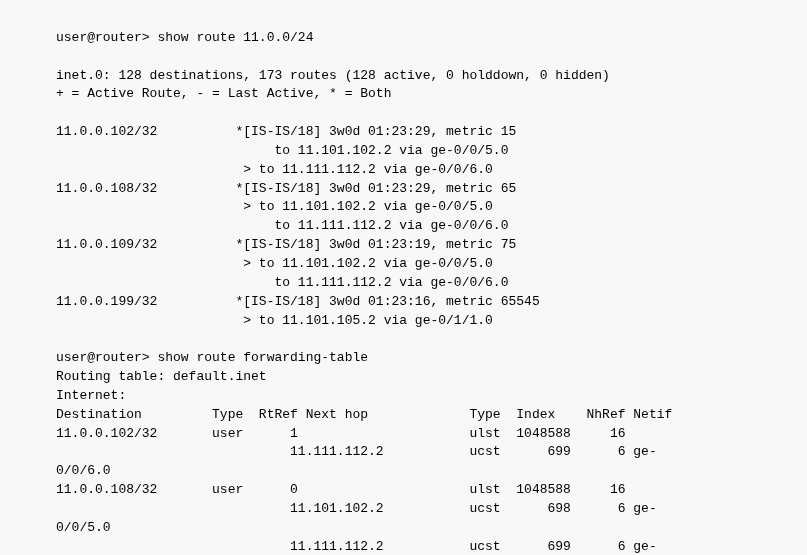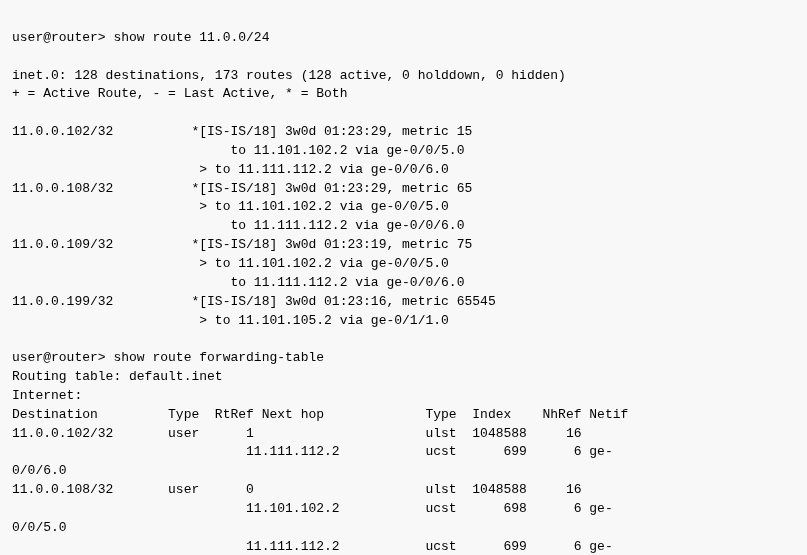--- a/index.html
+++ b/index.html
@@ -18,19 +18,20 @@
       min-height: 555px;
       background-color: #f8f8f8;
       padding: 10px 12px;
       white-space: pre;
       line-height: 1.45;
       overflow: hidden;
     }
     .line {
       display: block;
       white-space: pre;
+      margin-left: 44px;
     }
   </style>
 </head>
 <body>
 
 <div class="terminal" id="terminal-container">
 <span class="line">user@router&gt; show route 11.0.0/24</span><span class="line">&nbsp;</span><span class="line">inet.0: 128 destinations, 173 routes (128 active, 0 holddown, 0 hidden)</span><span class="line">+ = Active Route, - = Last Active, * = Both</span><span class="line">&nbsp;</span><span class="line">11.0.0.102/32          *[IS-IS/18] 3w0d 01:23:29, metric 15</span><span class="line">                            to 11.101.102.2 via ge-0/0/5.0</span><span class="line">                        &gt; to 11.111.112.2 via ge-0/0/6.0</span><span class="line">11.0.0.108/32          *[IS-IS/18] 3w0d 01:23:29, metric 65</span><span class="line">                        &gt; to 11.101.102.2 via ge-0/0/5.0</span><span class="line">                            to 11.111.112.2 via ge-0/0/6.0</span><span class="line">11.0.0.109/32          *[IS-IS/18] 3w0d 01:23:19, metric 75</span><span class="line">                        &gt; to 11.101.102.2 via ge-0/0/5.0</span><span class="line">                            to 11.111.112.2 via ge-0/0/6.0</span><span class="line">11.0.0.199/32          *[IS-IS/18] 3w0d 01:23:16, metric 65545</span><span class="line">                        &gt; to 11.101.105.2 via ge-0/1/1.0</span><span class="line">&nbsp;</span><span class="line">user@router&gt; show route forwarding-table</span><span class="line">Routing table: default.inet</span><span class="line">Internet:</span><span class="line">Destination         Type  RtRef Next hop             Type  Index    NhRef Netif</span><span class="line">11.0.0.102/32       user      1                      ulst  1048588     16</span><span class="line">                              11.111.112.2           ucst      699      6 ge-</span><span class="line">0/0/6.0</span><span class="line">11.0.0.108/32       user      0                      ulst  1048588     16</span><span class="line">                              11.101.102.2           ucst      698      6 ge-</span><span class="line">0/0/5.0</span><span class="line">                              11.111.112.2           ucst      699      6 ge-</span></div>
 
 </body></html>

